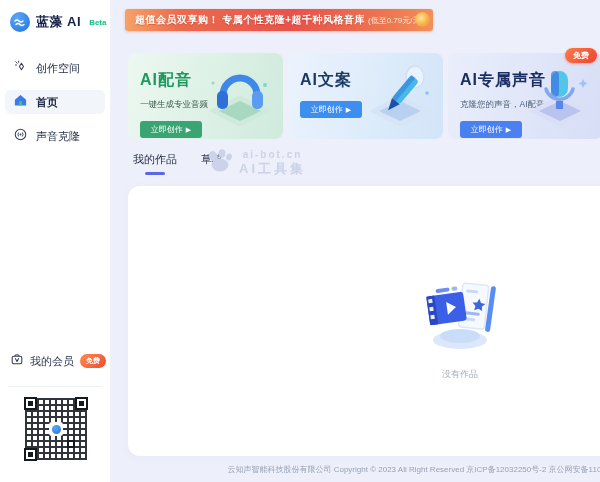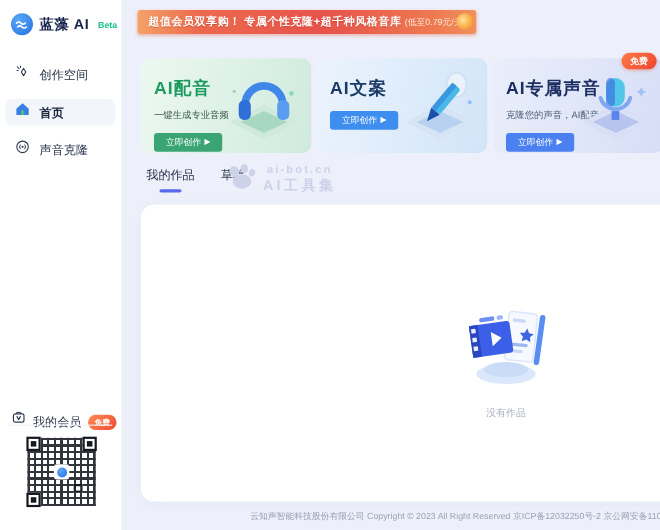--- a/index.html
+++ b/index.html
@@ -16,21 +16,21 @@
   .logo-title{font-size:13px;font-weight:bold;color:#16224a;letter-spacing:.5px;white-space:nowrap;}
   .logo-beta{font-size:8px;color:#17c08c;font-weight:bold;margin-left:2px;}
 
   .nav{position:absolute;left:5px;top:56px;width:100px;}
   .nav-item{display:flex;align-items:center;gap:8px;height:24px;padding:0 8px;margin-bottom:10px;
             border-radius:6px;cursor:pointer;}
   .nav-item.active{background:#f2f5f9;}
   .nav-label{font-size:11px;color:#27324a;white-space:nowrap;}
   .nav-item.active .nav-label{font-weight:bold;color:#1c2743;}
 
-  .member-row{position:absolute;left:10px;top:372px;display:flex;align-items:flex-end;gap:6px;cursor:pointer;}
+  .member-row{position:absolute;left:10px;top:352px;display:flex;align-items:center;gap:6px;cursor:pointer;}
   .member-label{font-size:11px;color:#27324a;white-space:nowrap;}
   .member-badge{font-size:7px;color:#fff;background:linear-gradient(135deg,#ff8a50,#ef4b33);
                 padding:2px 6px;border-radius:8px;font-weight:bold;white-space:nowrap;}
   .side-divider{position:absolute;left:8px;top:386px;width:94px;height:1px;background:#eef0f4;}
 
   
   .qr{position:absolute;left:23px;top:396px;width:66px;height:66px;background:#fff;}
   .qr-noise{position:absolute;inset:2px;
      background-image:repeating-linear-gradient(0deg,#20242b 0 2px,transparent 2px 6px),
                       repeating-linear-gradient(90deg,#20242b 0 2px,#fff 2px 6px);

